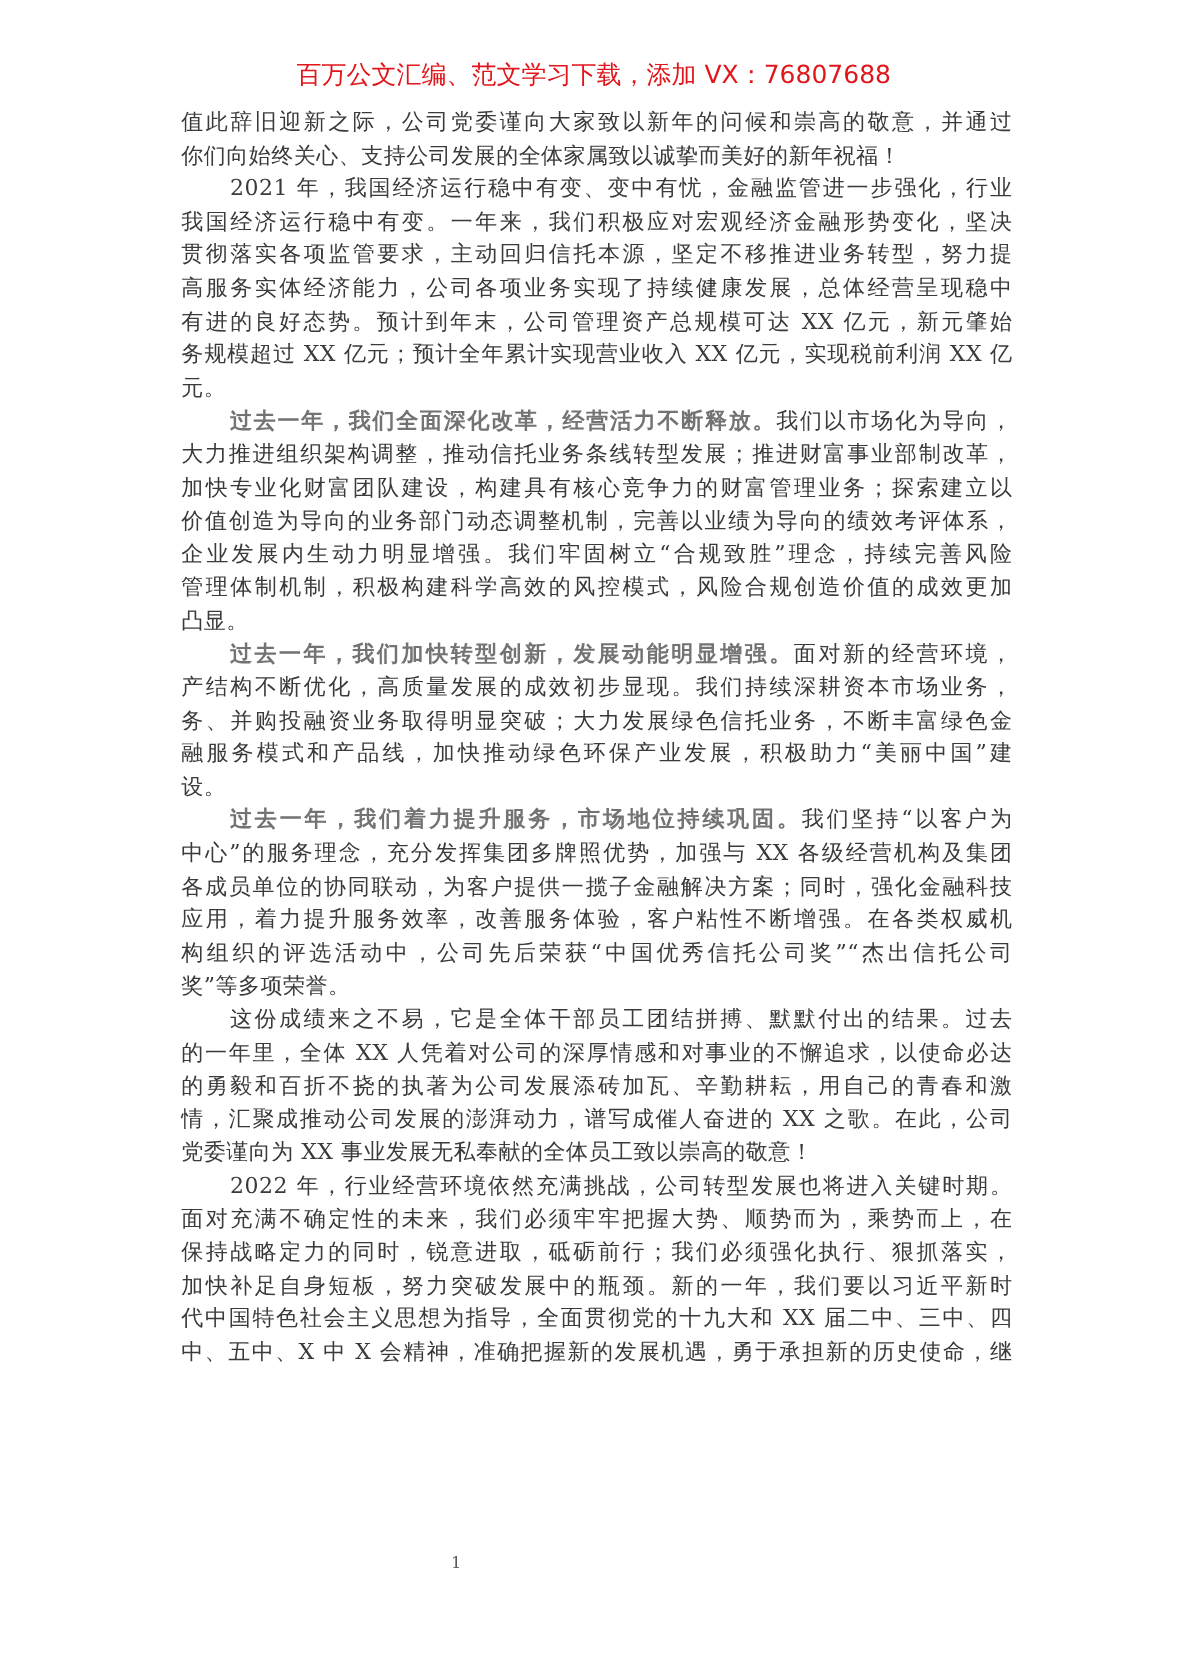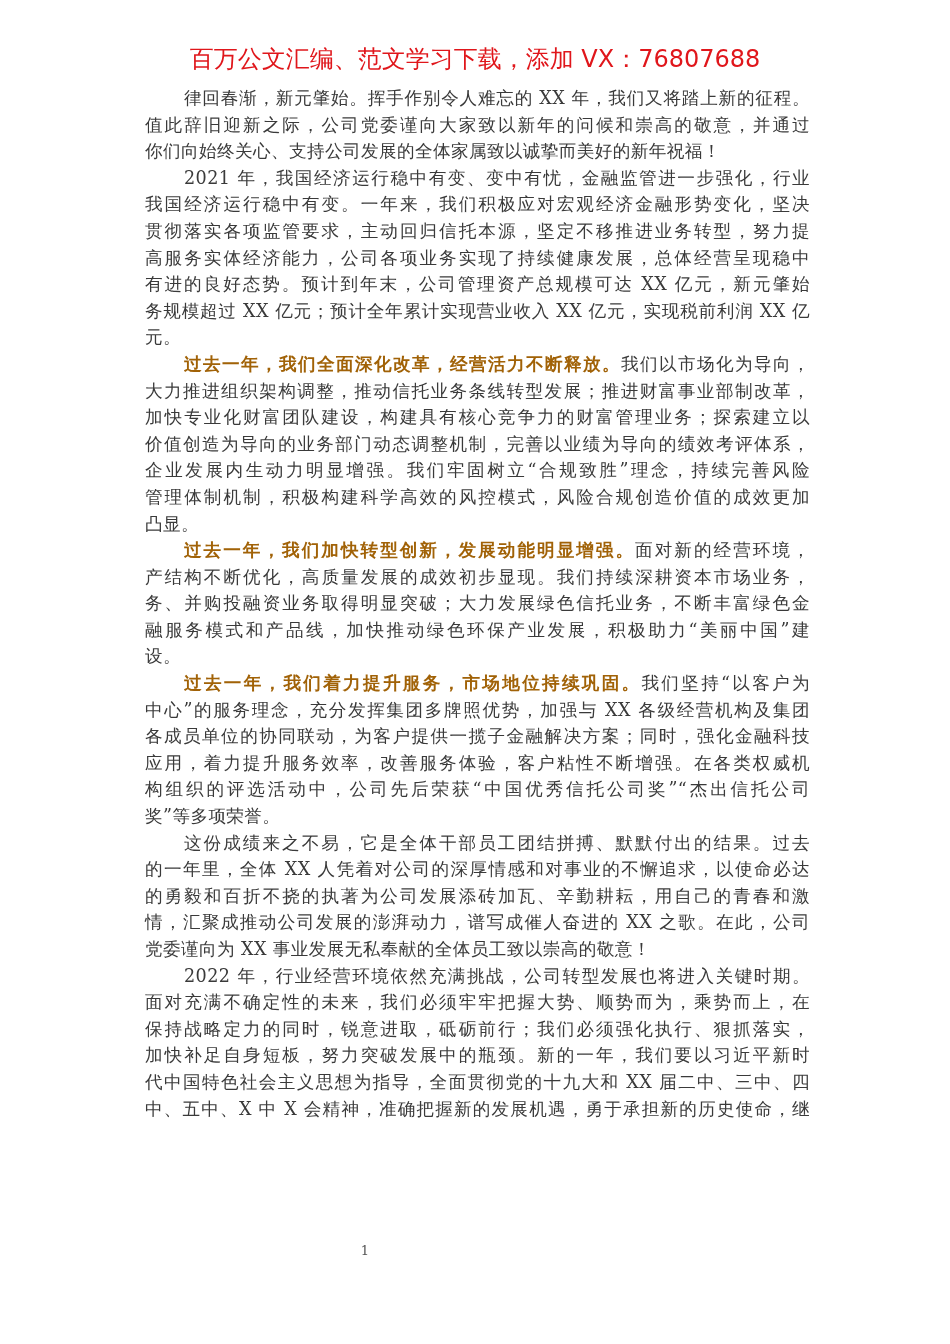--- a/index.html
+++ b/index.html
@@ -23,21 +23,21 @@
       height: 1344px;
       background: #ffffff;
     }
     .watermark-header {
       position: absolute;
       left: 0;
       width: 950px;
       top: 46px;
       text-align: center;
       font-family: "DejaVu Sans", "Liberation Sans", sans-serif;
-      font-size: 24px;
+      font-size: 20px;
       line-height: 26px;
       color: #e0161b;
       letter-spacing: 0px;
     }
     .body-text {
       position: absolute;
       left: 145px;
       top: 85px;
       width: 665px;
     }
@@ -53,21 +53,21 @@
       letter-spacing: 0.4px;
     }
     .line.last {
       text-align-last: left;
     }
     .line.indent {
       padding-left: 39px;
     }
     .bold {
       font-weight: bold;
-      color: #a16207;
+      color: #737373;
     }
     .page-number {
       position: absolute;
       left: 358px;
       top: 1243px;
       width: 14px;
       text-align: center;
       font-family: "DejaVu Serif", "Liberation Serif", serif;
       font-size: 13px;
       color: #555555;
@@ -76,21 +76,20 @@
 </head>
 <body>
 
 <div class="page">
 
   <div class="watermark-header">百万公文汇编、范文学习下载，添加 VX：76807688</div>
 
   <div class="body-text">
 
     <div class="paragraph">
-      <span class="line indent">律回春渐，新元肇始。挥手作别令人难忘的 XX 年，我们又将踏上新的征程。</span>
       <span class="line">值此辞旧迎新之际，公司党委谨向大家致以新年的问候和崇高的敬意，并通过</span>
       <span class="line last">你们向始终关心、支持公司发展的全体家属致以诚挚而美好的新年祝福！</span>
     </div>
 
     <div class="paragraph">
       <span class="line indent">2021 年，我国经济运行稳中有变、变中有忧，金融监管进一步强化，行业</span>
       <span class="line">我国经济运行稳中有变。一年来，我们积极应对宏观经济金融形势变化，坚决</span>
       <span class="line">贯彻落实各项监管要求，主动回归信托本源，坚定不移推进业务转型，努力提</span>
       <span class="line">高服务实体经济能力，公司各项业务实现了持续健康发展，总体经营呈现稳中</span>
       <span class="line">有进的良好态势。预计到年末，公司管理资产总规模可达 XX 亿元，新元肇始</span>

